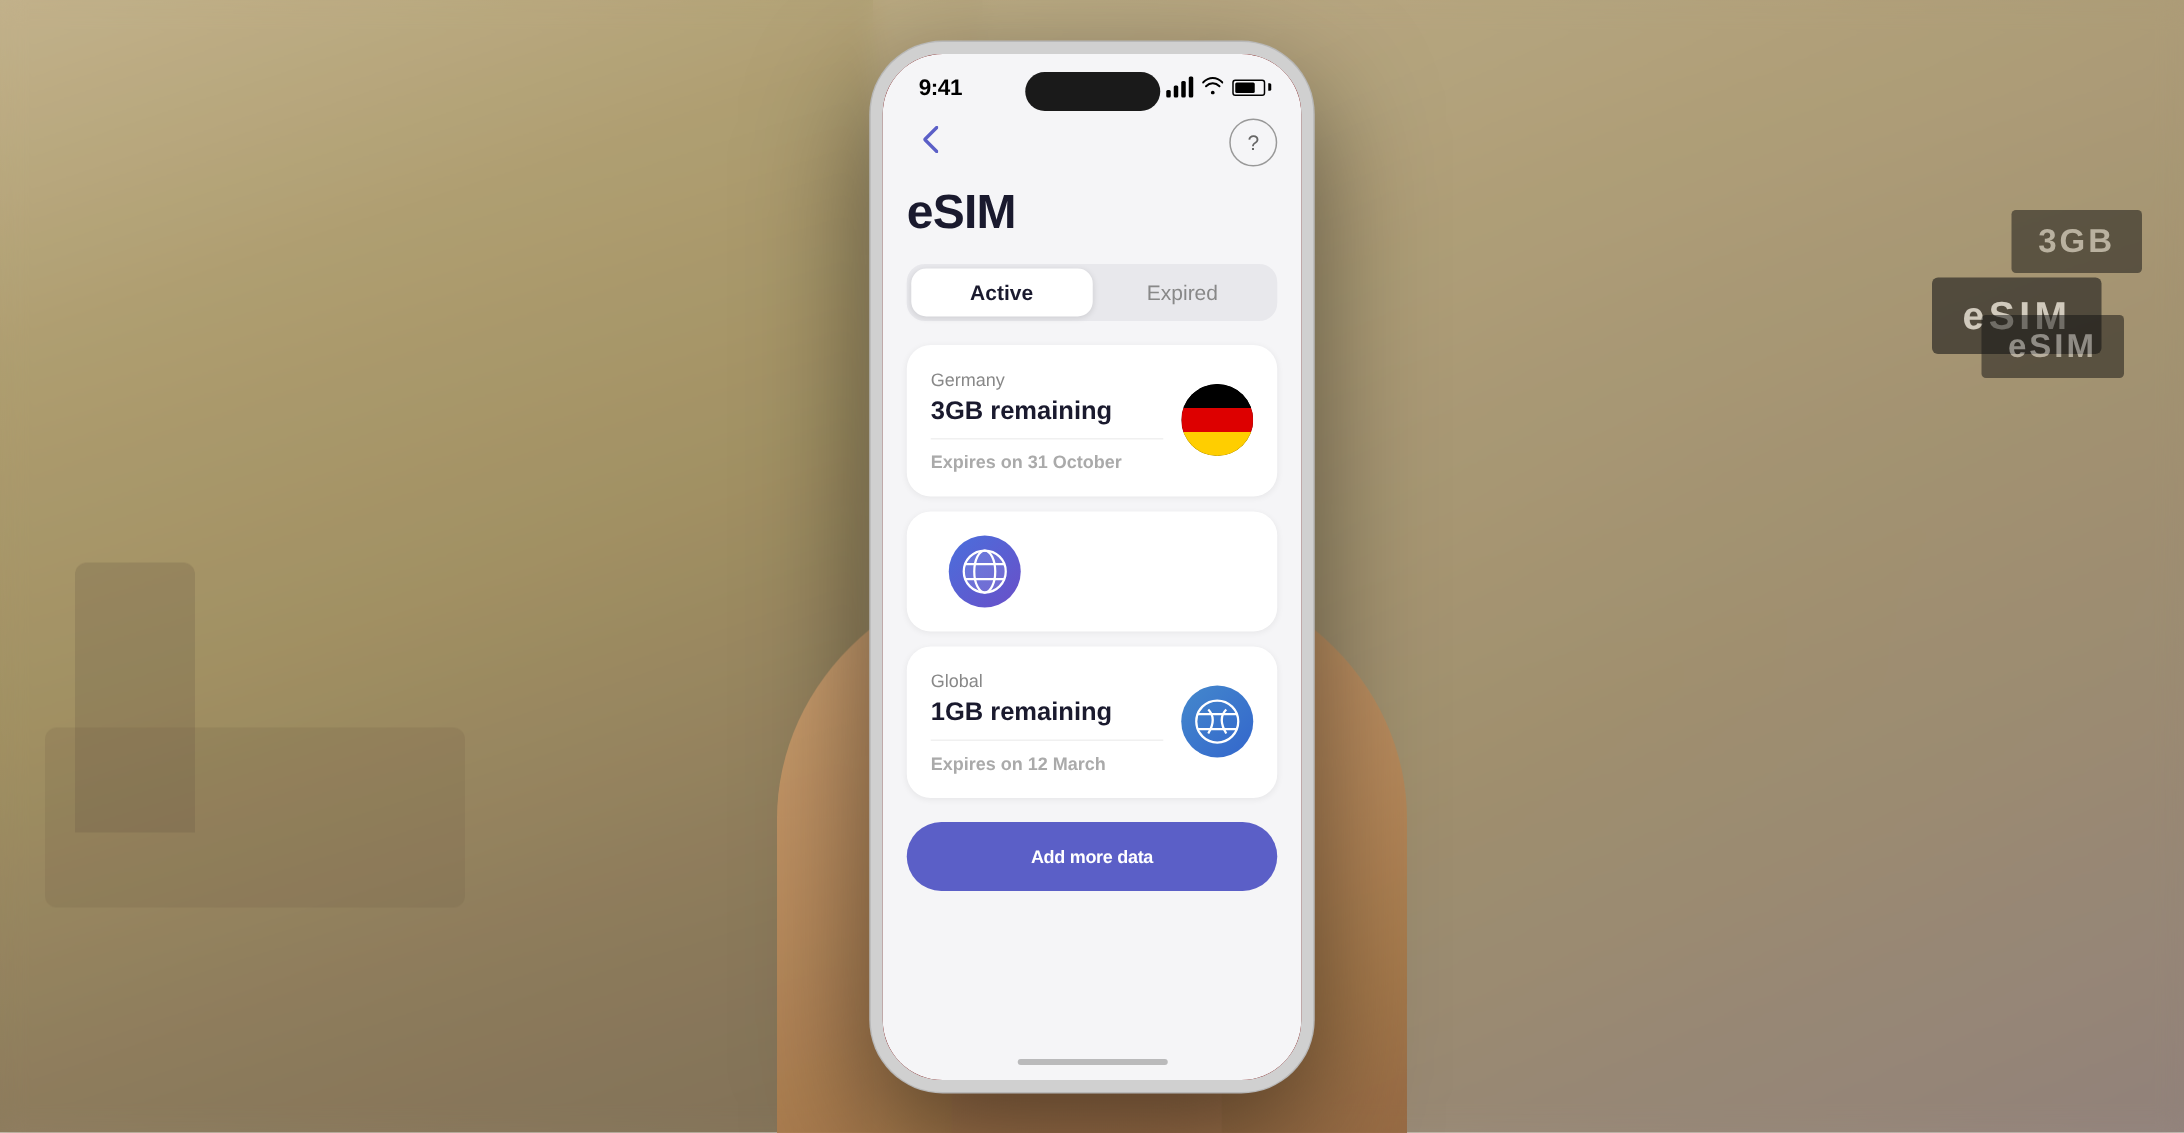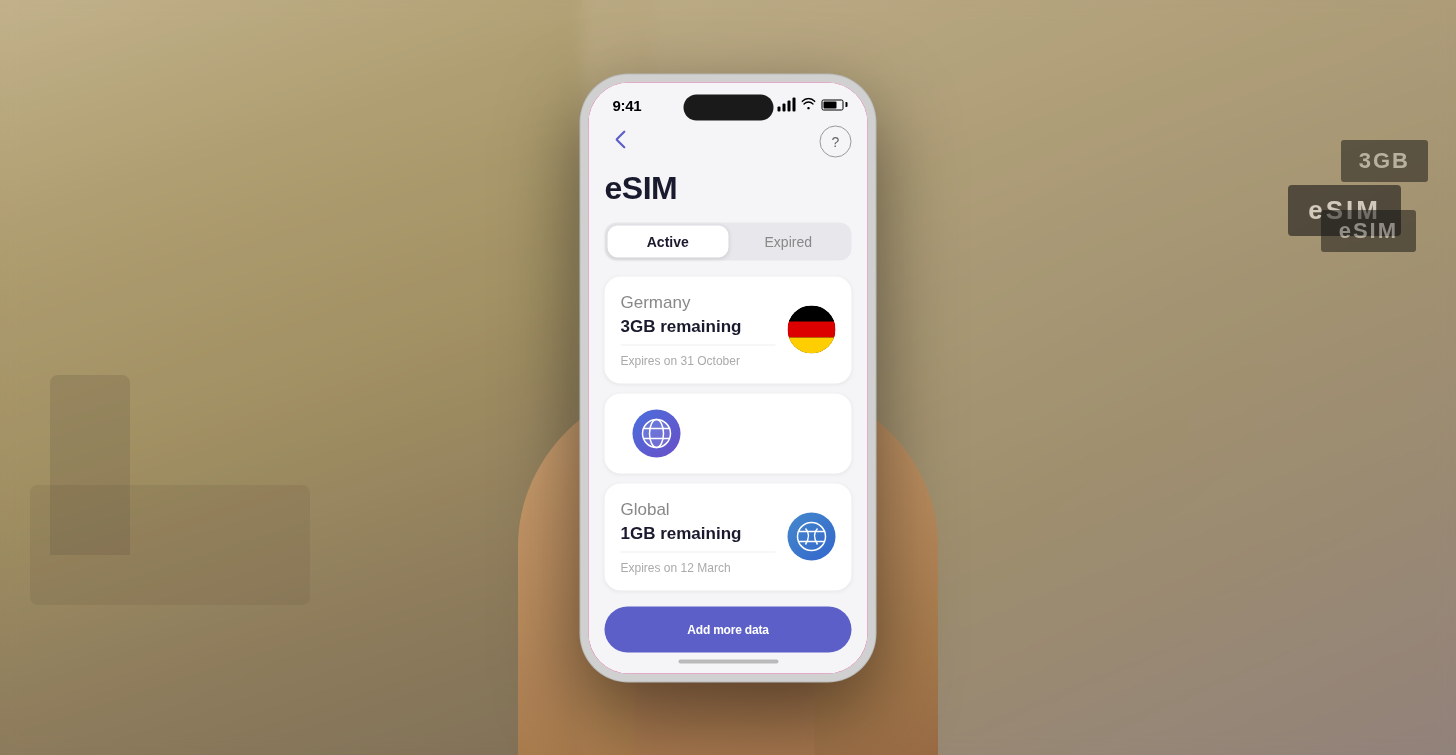--- a/index.html
+++ b/index.html
@@ -26,22 +26,22 @@
     .phone-wrapper {
       position: absolute;
       left: 50%;
       top: 50%;
       transform: translate(-50%, -50%);
       z-index: 10;
     }
 
     .phone-frame {
       width: 295px;
-      height: 607px;
-      background: #ec4899;
+      height: 700px;
+      background: #7f1d1d;
       border-radius: 48px;
       border: 8px solid #d0d0d0;
       box-shadow:
         0 0 0 1px #b8b8b8,
         0 30px 80px rgba(0,0,0,0.5),
         inset 0 0 0 1px rgba(255,255,255,0.3);
       overflow: hidden;
       position: relative;
     }
 
@@ -232,41 +232,42 @@
       align-items: center;
       justify-content: space-between;
       box-shadow: 0 1px 4px rgba(0,0,0,0.06);
     }
 
     .card-info {
       flex: 1;
     }
 
     .card-region {
-      font-size: 17px;
+      font-size: 12px;
       color: #888;
       margin-bottom: 4px;
     }
 
     .card-data {
       font-size: 17px;
       font-weight: 700;
       color: #1a1a2e;
       margin-bottom: 8px;
     }
 
     .card-divider {
       height: 1px;
       background: #f0f0f0;
       margin-bottom: 8px;
     }
 
     .card-expiry {
       font-size: 12px;
       color: #aaa;
+      font-weight: bold;
     }
 
     
     .card-icon {
       width: 48px;
       height: 48px;
       border-radius: 50%;
       overflow: hidden;
       flex-shrink: 0;
       margin-left: 12px;

